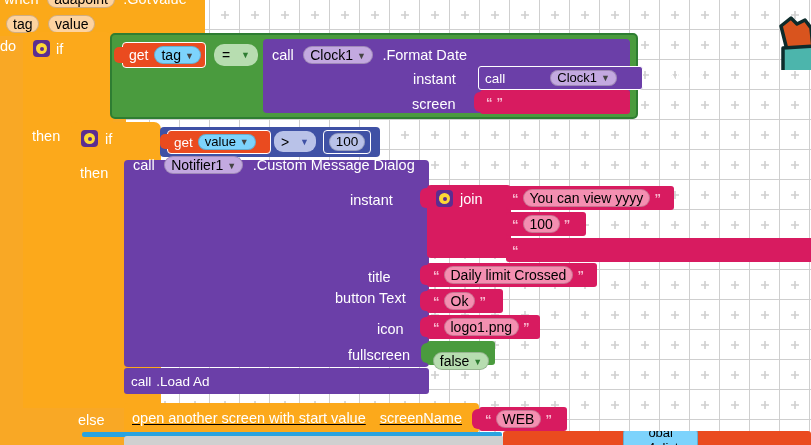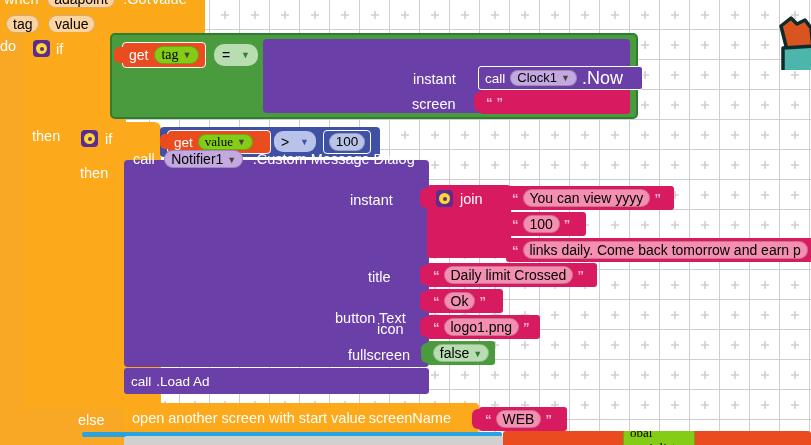--- a/index.html
+++ b/index.html
@@ -10,42 +10,42 @@
   }
   #canvas{
     position:relative;width:811px;height:445px;overflow:hidden;
     background-color:#ffffff;
     background-image:
       linear-gradient(to right, #cfcfcf 1px, transparent 1px),
       linear-gradient(to bottom, #cfcfcf 1px, transparent 1px);
     background-size:30px 30px, 30px 30px;
     background-position:-1px -1px;
   }
-  .blk{position:absolute;box-sizing:border-box;}
+  .blk{position:absolute;box-sizing:border-box;text-align:center;}
   .txt{color:#ffffff;font-size:14.5px;line-height:1;white-space:nowrap;}
   .txt.dark{color:#000;}
   
   .c-event{background:#f9a825;}
   .c-event2{background:#fba919;}
   .c-ctrl{background:#fca91b;}
   .c-logic{background:#4a9b3e;}
   .c-math{background:#3f51a5;}
   .c-text{background:#d81b60;}
   .c-call{background:#6b3fa8;}
   .c-var{background:#ea4b1f;}
   .c-logicval{background:#4a9b3e;}
   
   .pill{
     display:inline-block;border-radius:9px;padding:1px 7px;
     font-size:14px;color:#000;line-height:1.15;
     box-shadow:inset 0 0 0 1px rgba(0,0,0,.18);
   }
   .pill-orange{background:#fdd3a0;}
-  .pill-varname{background:#84cc16;font-family:Liberation Serif, serif;}
-  .pill-purple{background:#c3a9e0;}
+  .pill-varname{background:#7dd3fc;}
+  .pill-purple{background:#c3a9e0;margin-left:40px;}
   .pill-pink{background:#f48fb1;}
   .pill-green{background:#b7ddb0;}
   .pill-blue{background:#b9c2e8;}
   .caret{font-size:9px;color:#444;margin-left:4px;vertical-align:1px;}
   .gear{
     display:inline-block;width:17px;height:17px;border-radius:4px;
     background:#5b2d91;position:relative;vertical-align:-4px;
   }
   .gear::before{
     content:"";position:absolute;left:3px;top:3px;width:11px;height:11px;
@@ -123,30 +123,37 @@
   <div class="blk pill-green" style="left:214px;top:44px;width:44px;height:22px;border-radius:10px;">
     <div class="row" style="padding:0 8px;justify-content:space-between;">
       <span class="txt dark" style="font-size:14px;">=</span>
       <span class="caret" style="color:#2e7d32;">▼</span>
     </div>
   </div>
 
   <div class="blk c-logic" style="left:258px;top:46px;width:10px;height:18px;border-radius:0 6px 6px 0;"></div>
 
   <div class="blk c-call" style="left:263px;top:39px;width:367px;height:74px;border-radius:4px;"></div>
+  <div style="position:absolute;left:272px;top:46px;">
+    <span class="lbl">call</span>
+    <span class="pill pill-purple" style="margin:0 5px;">
+      <span>Clock1</span><span class="caret">▼</span>
+    </span>
+    <span class="lbl">.Format Date</span>
+  </div>
 
   <span class="lbl" style="position:absolute;left:413px;top:71px;">instant</span>
   <div class="blk c-call" style="left:464px;top:68px;width:10px;height:18px;border-radius:0 6px 6px 0;"></div>
   <div class="blk c-call" style="left:478px;top:66px;width:165px;height:24px;border-radius:3px;border:1px solid #fff;">
     <div class="row" style="padding:0 6px;gap:5px;">
       <span class="lbl" style="font-size:13.5px;">call</span>
       <span class="pill pill-purple" style="font-size:13px;">
         <span>Clock1</span><span class="caret">▼</span>
       </span>
-      <span class="lbl" style="font-size:18px;">.Now</span>
+      <span class="lbl" style="font-size:18px;margin-left:40px;">.Now</span>
     </div>
   </div>
 
   <span class="lbl" style="position:absolute;left:412px;top:96px;">screen</span>
   <div class="blk c-text" style="left:474px;top:92px;width:12px;height:20px;border-radius:6px 0 0 6px;"></div>
   <div class="blk c-text" style="left:480px;top:90px;width:150px;height:24px;border-radius:3px;">
     <div class="row" style="padding:0 6px;gap:4px;">
       <span class="quote">“</span>
       <span class="quote">”</span>
     </div>
@@ -175,21 +182,21 @@
     </div>
   </div>
   <div class="blk c-math" style="left:316px;top:133px;width:9px;height:17px;border-radius:0 6px 6px 0;"></div>
   <div class="blk c-math" style="left:323px;top:130px;width:48px;height:24px;border-radius:4px;border:1px solid #fff;">
     <div class="row" style="padding:0 6px;justify-content:center;">
       <span class="pill pill-blue" style="font-size:13.5px;">100</span>
     </div>
   </div>
 
   <div class="blk c-call" style="left:124px;top:160px;width:305px;height:207px;border-radius:4px;"></div>
-  <div style="position:absolute;left:133px;top:150px;">
+  <div style="position:absolute;left:133px;top:156px;">
     <span class="lbl">call</span>
     <span class="pill pill-purple" style="margin:0 5px;">
       <span>Notifier1</span><span class="caret">▼</span>
     </span>
     <span class="lbl">.Custom Message Dialog</span>
   </div>
 
   <span class="lbl" style="position:absolute;left:350px;top:192px;">instant</span>
   <div class="blk c-text" style="left:420px;top:188px;width:14px;height:20px;border-radius:6px 0 0 6px;"></div>
 
@@ -209,35 +216,34 @@
     <div class="row" style="padding:0 6px;gap:4px;">
       <span class="quote">“</span>
       <span class="pill pill-pink">100</span>
       <span class="quote">”</span>
     </div>
   </div>
 
   <div class="blk c-text" style="left:506px;top:238px;width:305px;height:24px;border-radius:3px 0 0 3px;overflow:hidden;">
     <div class="row" style="padding:0 6px;gap:4px;">
       <span class="quote">“</span>
-      <span class="pill pill-pink" style="white-space:nowrap;">links daily. Come back tomorrow and earn p</span>
     </div>
   </div>
 
   <span class="lbl" style="position:absolute;left:368px;top:269px;">title</span>
   <div class="blk c-text" style="left:420px;top:265px;width:14px;height:20px;border-radius:6px 0 0 6px;"></div>
   <div class="blk c-text" style="left:427px;top:263px;width:170px;height:24px;border-radius:3px;">
     <div class="row" style="padding:0 6px;gap:4px;">
       <span class="quote">“</span>
       <span class="pill pill-pink">Daily limit Crossed</span>
       <span class="quote">”</span>
     </div>
   </div>
 
-  <span class="lbl" style="position:absolute;left:335px;top:310px;">button Text</span>
+  <span class="lbl" style="position:absolute;left:335px;top:290px;">button Text</span>
   <div class="blk c-text" style="left:420px;top:291px;width:14px;height:20px;border-radius:6px 0 0 6px;"></div>
   <div class="blk c-text" style="left:427px;top:289px;width:76px;height:24px;border-radius:3px;">
     <div class="row" style="padding:0 6px;gap:4px;">
       <span class="quote">“</span>
       <span class="pill pill-pink">Ok</span>
       <span class="quote">”</span>
     </div>
   </div>
 
   <span class="lbl" style="position:absolute;left:377px;top:321px;">icon</span>
@@ -246,36 +252,36 @@
     <div class="row" style="padding:0 6px;gap:4px;">
       <span class="quote">“</span>
       <span class="pill pill-pink">logo1.png</span>
       <span class="quote">”</span>
     </div>
   </div>
 
   <span class="lbl" style="position:absolute;left:348px;top:347px;">fullscreen</span>
   <div class="blk c-logicval" style="left:421px;top:343px;width:12px;height:20px;border-radius:6px 0 0 6px;"></div>
   <div class="blk c-logicval" style="left:427px;top:341px;width:68px;height:24px;border-radius:3px;">
-    <div class="row" style="padding:0 6px;justify-content:center;">
+    <div class="row" style="padding:8px 6px;justify-content:center;">
       <span class="pill pill-green">
         <span>false</span><span class="caret" style="color:#2e7d32;">▼</span>
       </span>
     </div>
   </div>
 
   <div class="blk c-call" style="left:124px;top:368px;width:305px;height:26px;border-radius:3px;">
     <div class="row" style="padding:0 7px;gap:5px;">
       <span class="lbl" style="font-size:13.5px;">call</span>
       <span class="lbl" style="font-size:13.5px;">.Load Ad</span>
     </div>
   </div>
 
   <div class="blk c-ctrl" style="left:124px;top:403px;width:355px;height:30px;border-radius:4px;">
-    <div class="row" style="padding:0 8px;gap:3px;">
+    <div class="row" style="padding:0 8px;gap:14px;text-decoration:underline;">
       <span class="lbl">open another screen with start value</span>
       <span class="lbl">screenName</span>
     </div>
   </div>
   <div class="blk c-text" style="left:472px;top:409px;width:14px;height:20px;border-radius:6px 0 0 6px;"></div>
   <div class="blk c-text" style="left:479px;top:407px;width:88px;height:24px;border-radius:3px;">
     <div class="row" style="padding:0 6px;gap:4px;">
       <span class="quote">“</span>
       <span class="pill pill-pink">WEB</span>
       <span class="quote">”</span>

